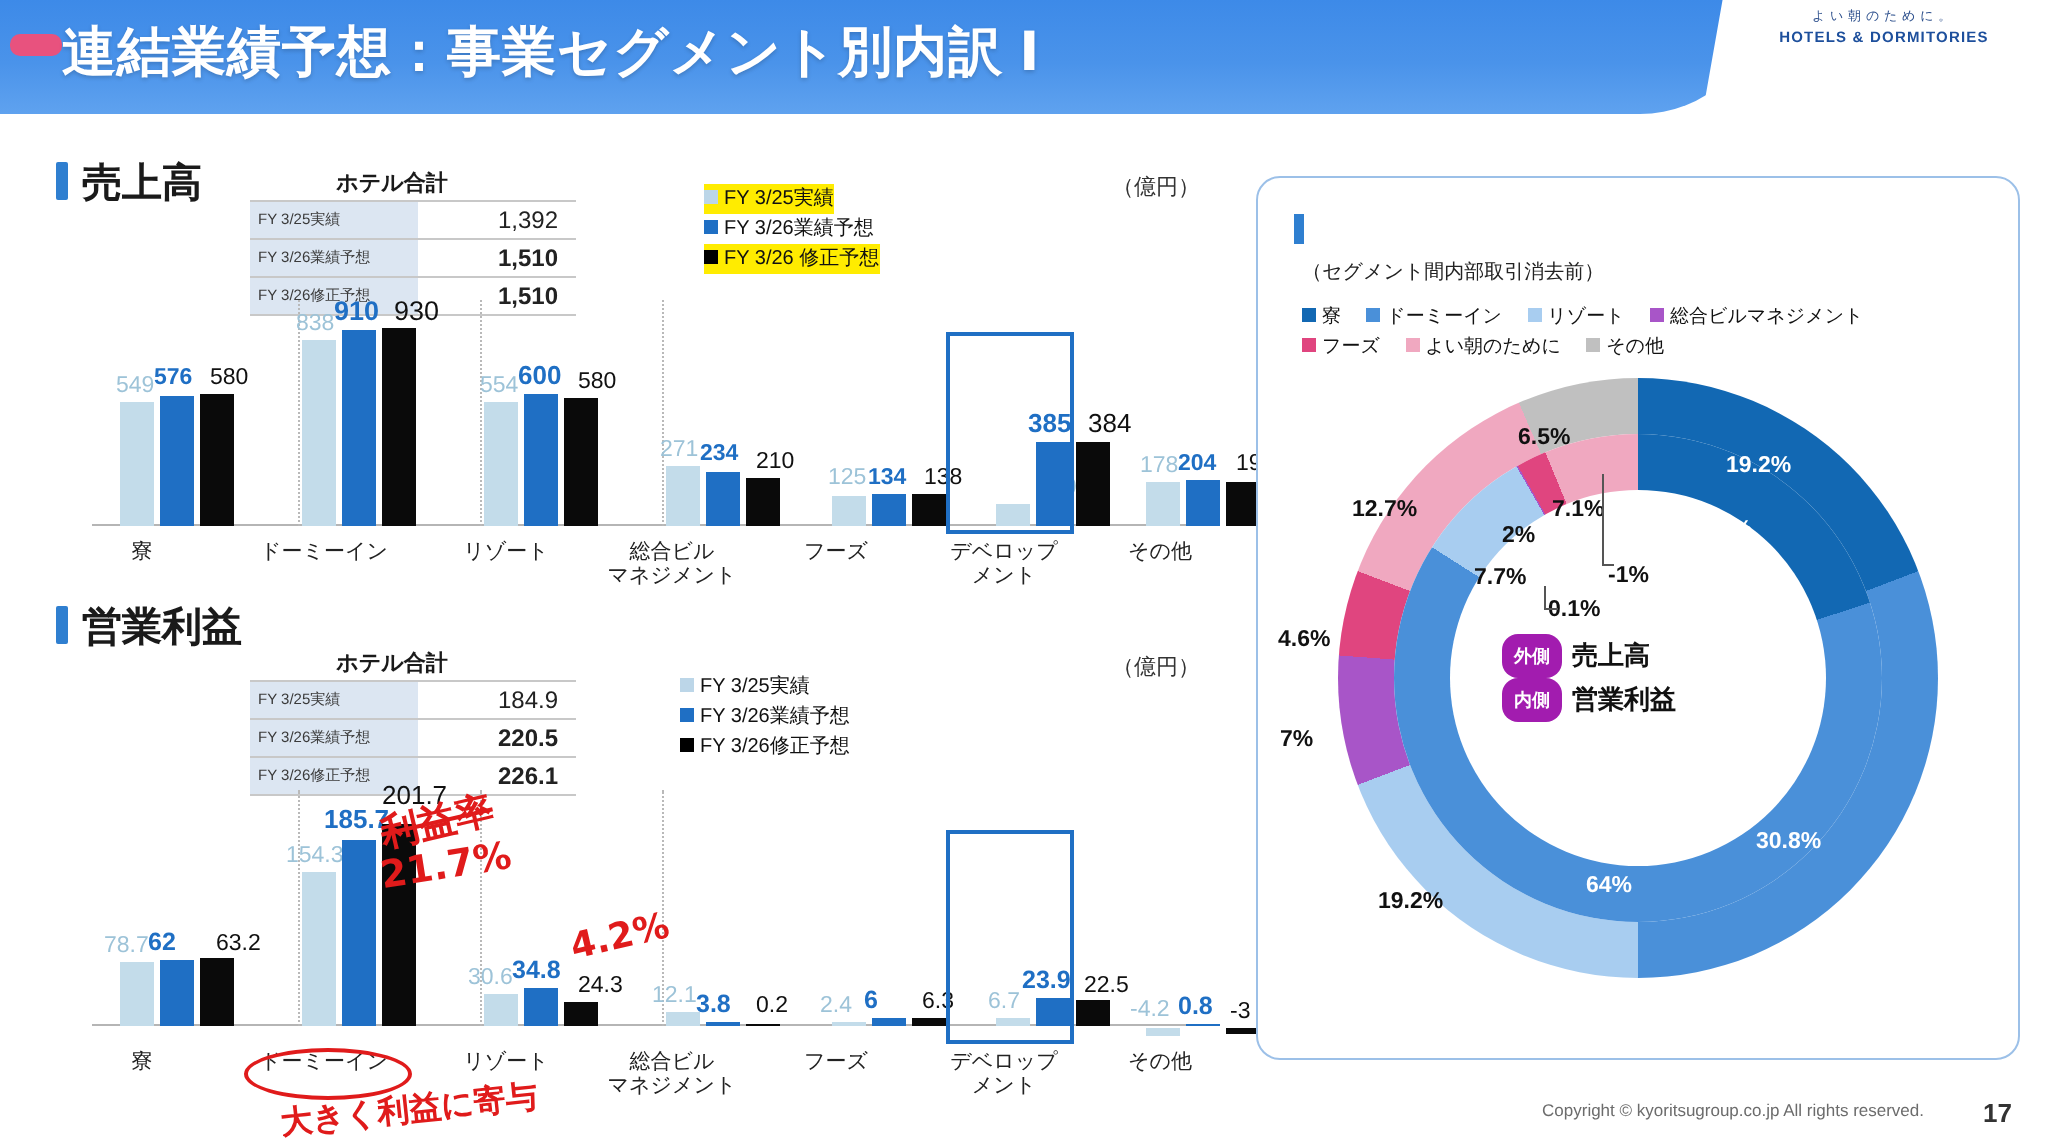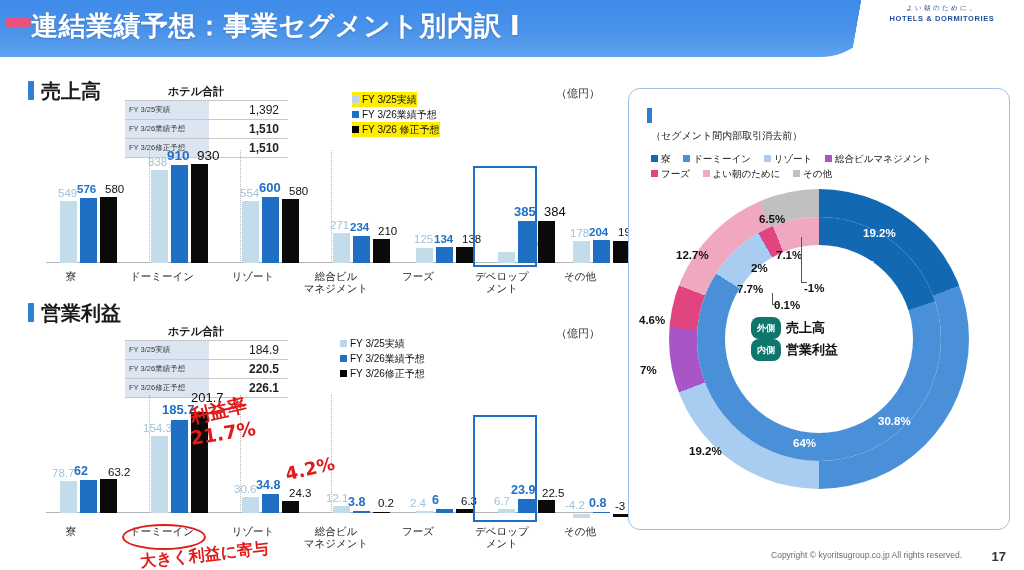--- a/index.html
+++ b/index.html
@@ -107,21 +107,21 @@
   }
   .ring-gap{
     position:absolute;left:64px;top:36px;width:228px;height:228px;border-radius:50%;
     border:5px solid #fff;box-sizing:border-box;
   }
   .dlab{position:absolute;font-size:11.5px;font-weight:bold;white-space:nowrap;}
   .dlab.w{color:#ffffff;}
   .dlab.d{color:#111111;}
   .center-lab{position:absolute;left:110px;top:128px;width:150px;font-size:13px;font-weight:bold;color:#111;line-height:20px;}
   .pill{
-    display:inline-block;background:#0f766e;color:#fff;font-size:9px;font-weight:bold;
+    display:inline-block;background:#a21caf;color:#fff;font-size:9px;font-weight:bold;
     border-radius:8px;padding:1px 6px;margin-right:5px;vertical-align:1px;
   }
   .leader{position:absolute;background:#555;}
 
   .copyright{position:absolute;right:62px;bottom:10px;font-size:8.5px;color:#6c6c6c;}
   .pagenum{position:absolute;right:18px;bottom:6px;font-size:13px;font-weight:bold;color:#333;}
 </style>
 </head>
 <body>
 

